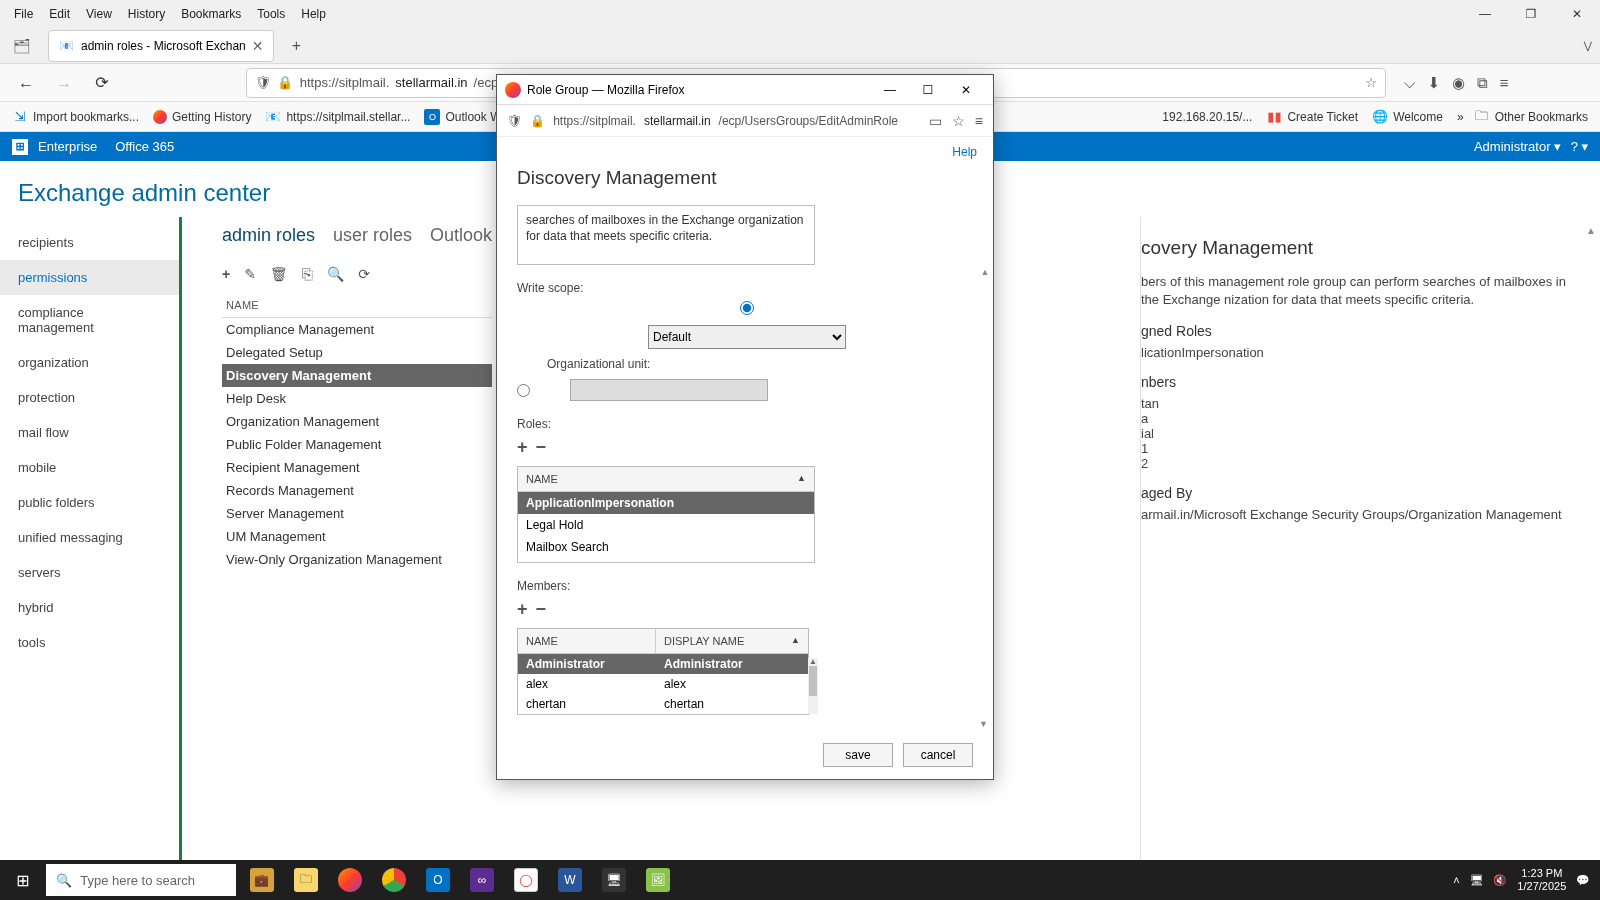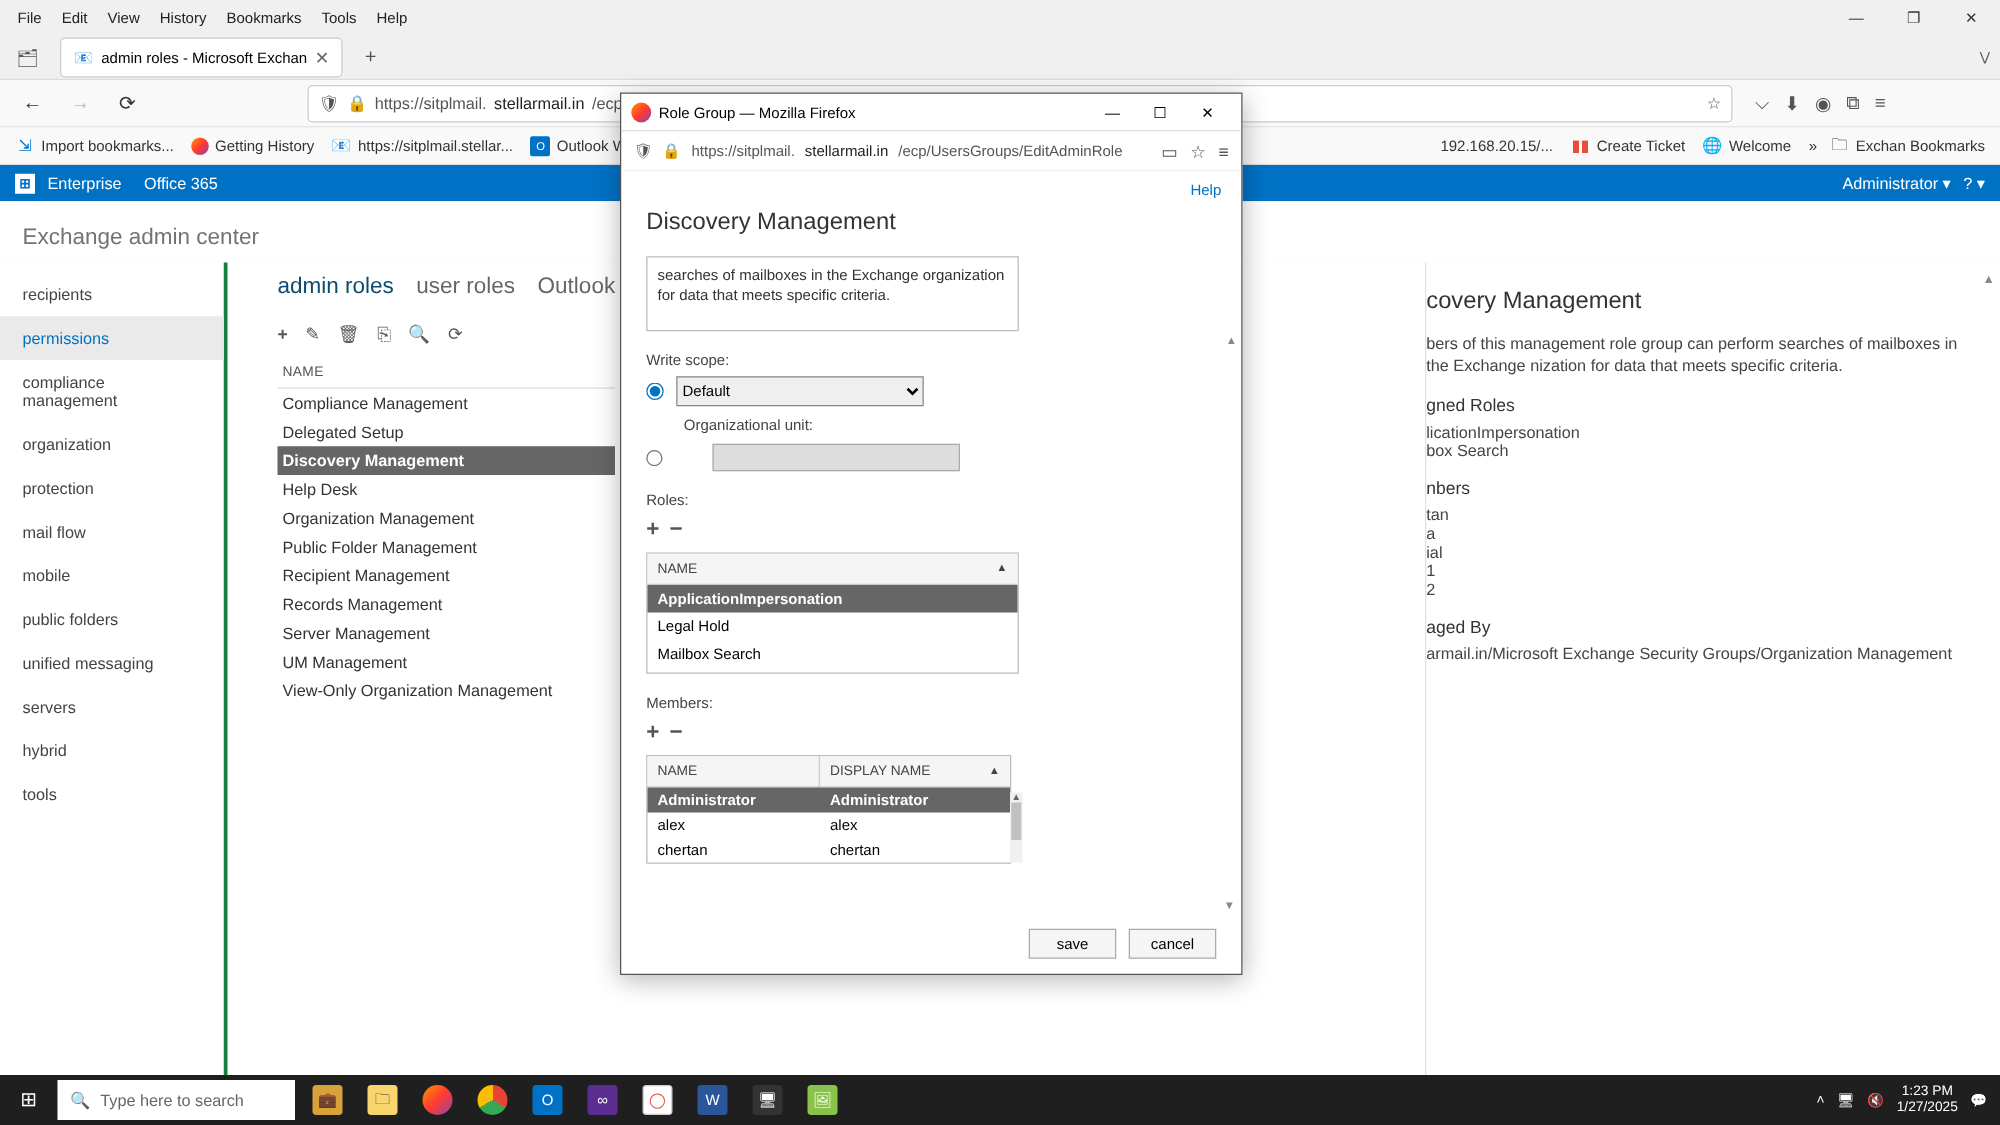--- a/index.html
+++ b/index.html
@@ -34,21 +34,21 @@
 .bookmark-item { display: flex; align-items: center; gap: 5px; cursor: default; }
 .bookmark-item .bm-icon { width: 16px; height: 16px; display: flex; align-items: center; justify-content: center; font-size: 13px; }
 .bm-overflow { margin-left: auto; display: flex; align-items: center; gap: 10px; }
 
 
 .blue-banner { height: 29px; background: #0072c6; color: #fff; display: flex; align-items: center; padding: 0 12px; font-size: 13px; }
 .blue-banner .bb-square { width: 16px; height: 16px; background: #fff; margin-right: 10px; display:flex;align-items:center;justify-content:center;color:#0072c6;font-size:11px;font-weight:bold}
 .blue-banner .bb-right { margin-left: auto; display: flex; align-items: center; gap: 10px; }
 
 
-.eac-title { font-size: 18px; font-weight: 300; color: #737373; padding: 18px 18px 10px; background:#fff }
+.eac-title { font-size: 24px; font-weight: 300; color: #0369a1; padding: 18px 18px 10px; background:#fff }
 
 .eac-body { display: flex; height: calc(100% - 28px - 36px - 38px - 30px - 29px - 56px); background: #fff; }
 .eac-sidebar { width: 182px; border-right: 3px solid #15803d; padding-top: 8px; }
 .eac-sidebar-item { padding: 10px 18px; font-size: 13px; color: #444; cursor: default; }
 .eac-sidebar-item.active { background: #eaeaea; color: #0072c6; }
 .eac-main { flex: 1; padding: 0 0 0 40px; position: relative; }
 .eac-tabs { display: flex; gap: 18px; padding: 8px 0 14px; font-size: 18px; font-weight: 300; color: #666; }
 .eac-tabs span.active { color: #0c4a6e; }
 .eac-toolbar { display: flex; gap: 14px; padding: 6px 0 10px; font-size: 14px; color: #555; }
 .eac-table-header { font-size: 11px; color: #555; padding: 6px 4px; border-bottom: 1px solid #ddd; letter-spacing: 0.3px; }
@@ -69,21 +69,21 @@
 .popup-win-ctrl { margin-left: auto; display: flex; gap: 0; }
 .popup-win-ctrl span { width: 38px; height: 28px; display: flex; align-items: center; justify-content: center; font-size: 12px; }
 .popup-urlbar { height: 32px; display: flex; align-items: center; padding: 0 10px; gap: 8px; font-size: 12px; color: #555; border-bottom: 1px solid #eee; }
 .popup-urlbar .dom { color: #222; }
 .popup-urlbar .right-icons { margin-left: auto; display: flex; gap: 10px; color:#555; font-size:14px}
 .popup-content { flex: 1; position: relative; padding: 0 16px 0 20px; overflow: hidden; }
 .popup-help { text-align: right; color: #0072c6; font-size: 12px; padding: 8px 0 4px; }
 .popup-h1 { font-size: 19px; font-weight: 400; color: #333; padding: 4px 0 16px; }
 .popup-desc-box { border: 1px solid #bbb; padding: 6px 8px; font-size: 12px; color: #333; min-height: 60px; width: 298px; line-height:1.35 }
 .popup-label { font-size: 12px; color: #444; margin-top: 16px; margin-bottom: 6px; }
-.popup-scope { display: flex; align-items: center; gap: 10px; }
+.popup-scope { display: flex; align-items: center; gap: 10px; flex-direction: column; }
 .popup-scope input[type=radio] { accent-color: #0072c6; width:14px; height:14px }
 .popup-scope select { width: 198px; height: 24px; font-size: 12px; border: 1px solid #888; background: #efefef; }
 .popup-ou { display: flex; align-items: center; gap: 10px; margin-top: 8px; margin-left: 0; }
 .popup-ou-label { font-size: 12px; color: #444; margin-left: 30px; margin-top:8px }
 .popup-ou input[type=text] { width: 198px; height: 22px; border: 1px solid #aaa; background: #ddd; margin-left:30px }
 .popup-addremove { display: flex; gap: 8px; font-size: 18px; color: #555; margin-top: 4px; font-weight:bold }
 .popup-grid { border: 1px solid #bbb; margin-top: 8px; width: 298px; }
 .popup-grid-header { background: #f5f5f5; border-bottom: 1px solid #ccc; padding: 6px 8px; font-size: 11px; color: #444; display: flex; }
 .popup-grid-header .sort { margin-left: auto; font-size:9px }
 .popup-grid-body { font-size: 12px; min-height: 70px; }
@@ -199,21 +199,21 @@
       </div>
     <div class="bookmark-item">
         <span class="bm-icon">🌐</span>
         <span>Welcome</span>
       </div>
   </div>
   <div class="bm-overflow">
     <span>»</span>
     <div class="bookmark-item">
         <span class="bm-icon">🗀</span>
-        <span>Exchan Bookmarks</span>
+        <span>Other Bookmarks</span>
       </div>
   </div>
 </div>
 
 <div class="blue-banner">
   <div class="bb-square">⊞</div>
   <span>Enterprise</span>
   <span style="margin-left:18px">Office 365</span>
   <div class="bb-right">
     <span><span>Administrator</span> ▾</span>
@@ -268,21 +268,20 @@
       </div>
 
     <div class="eac-detail">
       <span class="eac-detail-scroll-up">▲</span>
       <h2>covery Management</h2>
       <div style="line-height:1.4">bers of this management role group can perform searches of mailboxes in the Exchange nization for data that meets specific criteria.</div>
       <div class="eac-detail-section">
         <h3>gned Roles</h3>
         <div id="detail-roles">
             <div>licationImpersonation</div>
-            <div>box Search</div>
           </div>
       </div>
       <div class="eac-detail-section">
         <h3>nbers</h3>
         <div id="detail-members">
             <div>tan</div>
             <div>a</div>
             <div>ial</div>
             <div>1</div>
             <div>2</div>

